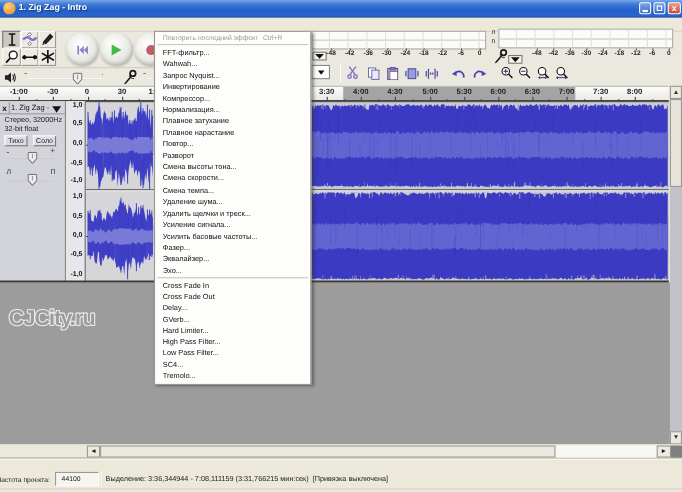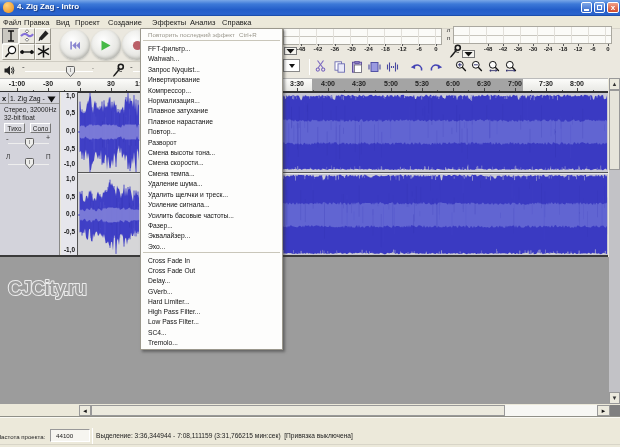--- a/index.html
+++ b/index.html
@@ -2,40 +2,30 @@
 <html><head><meta charset="utf-8"><style>
 *{margin:0;padding:0;box-sizing:border-box}
 body{font-family:"Liberation Sans",sans-serif;width:620px;height:447px;overflow:hidden}
 #win{position:relative;width:620px;height:447px;background:#ece9da;font-size:6.8px}
 .abs{position:absolute}
 </style></head><body>
 <div id="win">
 
 <div class="abs" style="left:0;top:0;width:620px;height:16px;background:linear-gradient(#79a7e8 0%,#3d79d8 25%,#245ec9 60%,#2b64ce 90%,#16459e 100%)">
  <div class="abs" style="left:3px;top:2px;width:11px;height:11px;border-radius:5px;background:radial-gradient(circle at 35% 30%,#ffd27a,#e88b1a)"></div>
- <div class="abs" style="left:17px;top:2px;color:#fff;font-weight:bold;font-size:8px;text-shadow:1px 1px 1px #1a3a7a">4. Zig Zag - Intro</div>
+ <div class="abs" style="left:17px;top:2px;color:#fff;font-weight:bold;font-size:8px;text-shadow:1px 1px 1px #1a3a7a">1. Zig Zag - Intro</div>
  <div class="abs" style="left:581px;top:2px;width:11px;height:11px;border-radius:2px;background:linear-gradient(#7fa8e8,#3365c8);border:1px solid #fff">
         <div class="abs" style="left:2px;top:6px;width:5px;height:2px;background:#fff"></div>
       </div>
  <div class="abs" style="left:594px;top:2px;width:11px;height:11px;border-radius:2px;background:linear-gradient(#7fa8e8,#3365c8);border:1px solid #fff">
         <div class="abs" style="left:2px;top:2px;width:5px;height:5px;border:1px solid #fff"></div>
       </div>
  <div class="abs" style="left:607px;top:2px;width:12px;height:11px;border-radius:2px;background:linear-gradient(#f0a088,#d0482a);border:1px solid #fff;color:#fff;font-size:8px;font-weight:bold;text-align:center;line-height:10px">x</div>
 </div>
 
-<div class="abs" style="left:0;top:16px;width:620px;height:11.5px;background:#ece9da;color:#1a1a1a;font-size:7.5px">
- <div class="abs" style="left:3px;top:2px">Файл</div>
- <div class="abs" style="left:24px;top:2px">Правка</div>
- <div class="abs" style="left:56px;top:2px">Вид</div>
- <div class="abs" style="left:75px;top:2px">Проект</div>
- <div class="abs" style="left:108px;top:2px">Создание</div>
- <div class="abs" style="left:152px;top:2px">Эффекты</div>
- <div class="abs" style="left:190px;top:2px">Анализ</div>
- <div class="abs" style="left:222px;top:2px">Справка</div>
-</div>
 
 <div class="abs" style="left:0;top:27.5px;width:620px;height:50.5px;background:#ebe8df;border-top:1px solid #d8d5ca"></div>
 
 <div class="abs" style="left:2px;top:27.5px;width:49px;height:32px">
  <div class="abs" style="left:0;top:0;width:17px;height:16px;background:#c9c7c0;border:1px solid;border-color:#777 #fbfbf8 #fbfbf8 #777;display:flex;align-items:center;justify-content:center">
         <svg width="14" height="14" viewBox="0 0 14 14">
           <path d="M4 2h6M4 12h6M7 2v10" stroke="#111" stroke-width="1.4" fill="none"></path>
         </svg>
       </div>
  <div class="abs" style="left:17px;top:0;width:16px;height:16px;background:#eceae2;border:1px solid;border-color:#fbfbf8 #9a978c #9a978c #fbfbf8;display:flex;align-items:center;justify-content:center">

